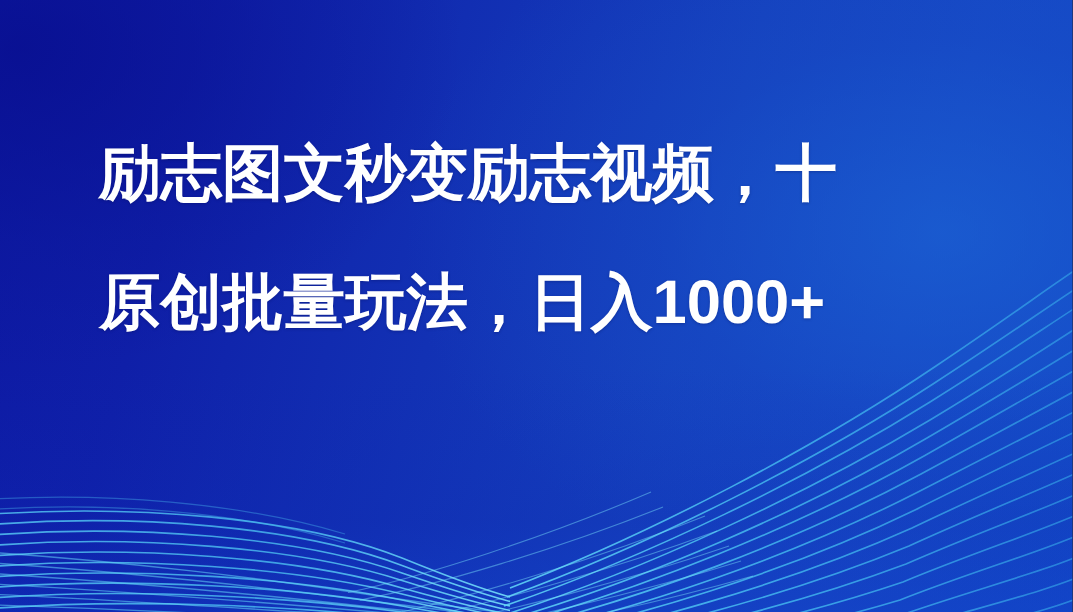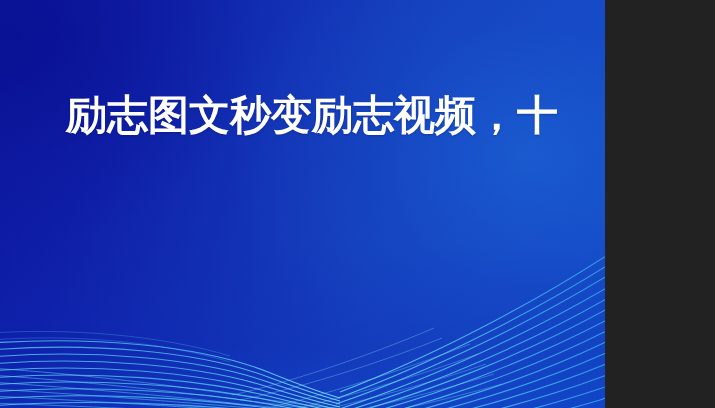--- a/index.html
+++ b/index.html
@@ -3,21 +3,21 @@
 <meta charset="utf-8">
 <title>Banner</title>
 <style>
   html, body {
     margin: 0;
     padding: 0;
     background: #222;
   }
   #banner {
     position: relative;
-    width: 605px;
+    width: 715px;
     height: 408px;
     overflow: hidden;
     font-family: "Liberation Sans", "DejaVu Sans", sans-serif;
     background: #1d4ed8;
   }
   
   .bg-base {
     position: absolute;
     inset: 0;
     background: linear-gradient(105deg,
@@ -168,15 +168,16 @@
 
       <g fill="none" stroke="#4fc8f5" stroke-width="0.8" opacity="0.35">
         <path d="M -10 340 C 70 334, 160 341, 230 362"></path>
         <path d="M -10 333 C 70 328, 160 335, 230 356"></path>
       </g>
     </g>
   </svg>
 
   <div class="headline">
     <span class="line line-1">励志图文秒变励志视频，十</span>
+    <span class="line line-3">原创批量玩法，日入1000+</span>
   </div>
 
 </div>
 
 </body></html>

